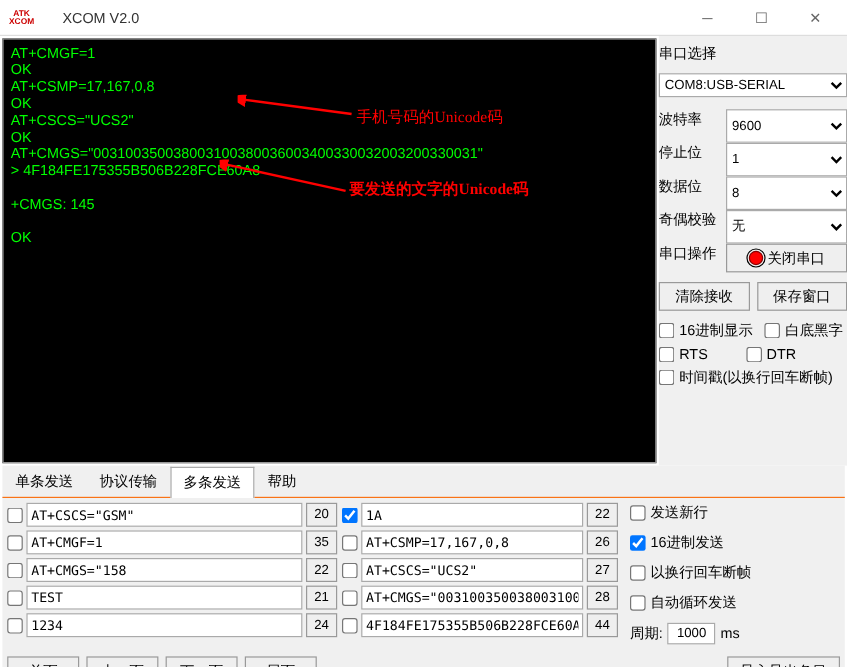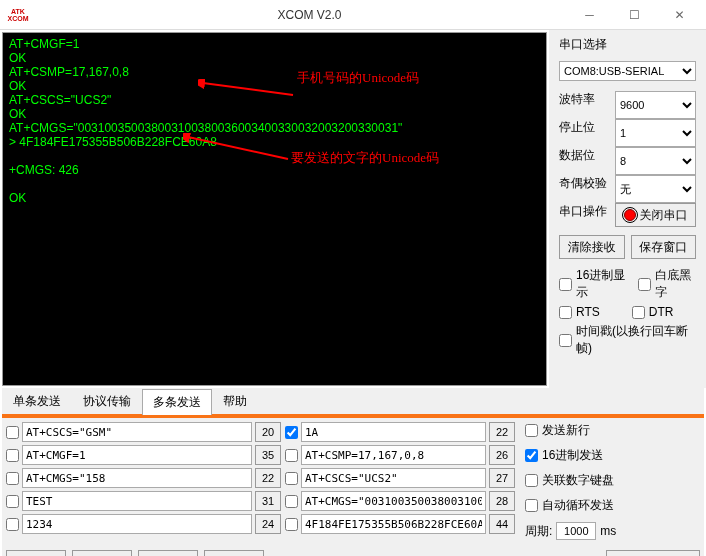--- a/index.html
+++ b/index.html
@@ -1,40 +1,40 @@
 <!DOCTYPE html>
 <html><head>
 <meta charset="utf-8">
 <style>
 * { box-sizing: border-box; margin: 0; padding: 0; font-family: "Microsoft YaHei", Arial, sans-serif; }
 body { width: 706px; height: 556px; background: #fff; overflow: hidden; font-size: 12px; }
 .titlebar { height: 30px; background: #fff; border-bottom: 1px solid #ddd; display: flex; align-items: center; padding: 0 4px; }
 .logo { width: 28px; height: 20px; display: flex; flex-direction: column; align-items: center; justify-content: center; font-size: 7px; font-weight: bold; color: #c00; line-height: 7px; }
-.title { margin-left: 20px; font-size: 12px; color: #333; flex: 1; text-align: center; }
+.title { margin-left: 20px; font-size: 12px; color: #333; flex: 1; }
 .winbtns { display: flex; }
 .winbtn { width: 45px; height: 30px; display: flex; align-items: center; justify-content: center; color: #666; cursor: pointer; }
 .main { display: flex; height: 358px; }
 .terminal { width: 545px; background: #000; color: #0f0; font-family: Consolas, monospace; font-size: 12px; padding: 4px 6px; position: relative; border: 1px solid #999; margin: 2px; }
 .term-line { white-space: pre; line-height: 14px; }
 .annot { position: absolute; color: #f00; font-family: "Microsoft YaHei"; font-size: 13px; }
 .arrow { position: absolute; }
-.sidepanel { flex: 1; padding: 6px 10px; background: #f0f0f0; }
+.sidepanel { flex: 1; padding: 6px 0; background: #f0f0f0; }
 .side-title { font-size: 12px; margin-bottom: 8px; }
 .side-row { display: flex; align-items: flex-start; margin-bottom: 6px; height: 22px; }
 .side-label { width: 56px; font-size: 12px; }
 .side-sel { flex: 1; height: 28px; font-size: 11px; border: 1px solid #aaa; background: #fff; }
 .wide-sel { width: 100%; height: 20px; font-size: 11px; border: 1px solid #aaa; background: #fff; margin-bottom: 10px; }
 .rec-dot { width: 12px; height: 12px; border-radius: 50%; background: #f00; border: 1px solid #800; margin-right: 4px; display: inline-block; position: relative; }
 .rec-dot::after { content:''; position:absolute; inset:-3px; border:1px solid #000; border-radius:50%; }
 .btn { height: 24px; padding: 0 6px; font-size: 12px; border: 1px solid #999; background: #efefef; cursor: pointer; }
 .btn-row { display: flex; gap: 6px; margin-top: 10px; margin-bottom: 8px; }
 .btn-row .btn { flex: 1; }
 .cb-row { display: flex; align-items: center; gap: 4px; margin-bottom: 4px; font-size: 12px; }
 .cb-row input[type=checkbox] { width: 13px; height: 13px; }
-.tabs { display: flex; border-bottom: 4px solid #f97316; background: #f0f0f0; margin: 0 2px; text-align: center; }
+.tabs { display: flex; border-bottom: 1px solid #f97316; background: #f0f0f0; margin: 0 2px; text-align: center; }
 .tab { padding: 4px 10px; font-size: 12px; cursor: pointer; border: 1px solid transparent; border-bottom: none; }
 .tab.active { background: #fff; border-color: #aaa; position: relative; top: 1px; }
 .sendarea { padding: 4px; background: #f0f0f0; margin: 0 2px; }
 .send-grid { display: flex; gap: 4px; }
 .send-col { display: flex; flex-direction: column; gap: 3px; }
 .send-row { display: flex; align-items: center; gap: 3px; }
 .send-row input[type=checkbox] { width: 13px; height: 13px; }
 .send-input { height: 20px; font-size: 11px; border: 1px solid #aaa; padding: 0 3px; font-family: Consolas, monospace; }
 .send-input.w1 { width: 230px; }
 .send-input.w2 { width: 185px; }
@@ -65,42 +65,42 @@
     <div id="term-lines">
         <div class="term-line">AT+CMGF=1</div>
         <div class="term-line">OK</div>
         <div class="term-line">AT+CSMP=17,167,0,8</div>
         <div class="term-line">OK</div>
         <div class="term-line">AT+CSCS="UCS2"</div>
         <div class="term-line">OK</div>
         <div class="term-line">AT+CMGS="003100350038003100380036003400330032003200330031"</div>
         <div class="term-line">&gt; 4F184FE175355B506B228FCE60A8</div>
         <div class="term-line">&nbsp;</div>
-        <div class="term-line">+CMGS: 426</div>
+        <div class="term-line">+CMGS: 145</div>
         <div class="term-line">&nbsp;</div>
         <div class="term-line">OK</div>
       </div>
     <svg class="arrow" style="left:195px; top:46px;" width="100" height="20">
       <defs>
           <marker id="ah1" markerWidth="8" markerHeight="8" refX="1" refY="3" orient="auto">
             <path d="M0,0 L0,6 L7,3 z" fill="#f00"></path>
           </marker>
         </defs>
       <line x1="95" y1="16" x2="5" y2="4" stroke="#f00" stroke-width="2" marker-end="url(#ah1)"></line>
     </svg>
-    <div class="annot" style="left:294px; top:36px;">手机号码的Unicode码</div>
+    <div class="annot" style="left:294px; top:56px;">手机号码的Unicode码</div>
     <svg class="arrow" style="left:180px; top:100px;" width="110" height="30">
       <defs>
           <marker id="ah2" markerWidth="8" markerHeight="8" refX="1" refY="3" orient="auto">
             <path d="M0,0 L0,6 L7,3 z" fill="#f00"></path>
           </marker>
         </defs>
       <line x1="105" y1="26" x2="5" y2="4" stroke="#f00" stroke-width="2" marker-end="url(#ah2)"></line>
     </svg>
-    <div class="annot" style="left:288px; top:116px;">要发送的文字的Unicode码</div>
+    <div class="annot" style="left:288px; top:116px;font-weight:bold;">要发送的文字的Unicode码</div>
   </div>
 
   <div class="sidepanel">
     <div class="side-title">串口选择</div>
     <select class="wide-sel"><option>COM8:USB-SERIAL</option></select>
 
     <div class="side-row">
         <span class="side-label">波特率</span>
         <select class="side-sel"><option>9600</option></select>
       </div>
@@ -168,21 +168,21 @@
           <button class="num-btn">35</button>
         </div>
         <div class="send-row">
           <input type="checkbox" style="">
           <input class="send-input w1" value="AT+CMGS=&quot;158" style="">
           <button class="num-btn">22</button>
         </div>
         <div class="send-row">
           <input type="checkbox" style="">
           <input class="send-input w1" value="TEST" style="">
-          <button class="num-btn">31</button>
+          <button class="num-btn">21</button>
         </div>
         <div class="send-row">
           <input type="checkbox" style="">
           <input class="send-input w1" value="1234" style="">
           <button class="num-btn">24</button>
         </div>
       </div>
     <div class="send-col" id="send-right">
         <div class="send-row">
           <input type="checkbox" checked="" style="">
@@ -214,21 +214,21 @@
       <div class="cb-row">
           <input type="checkbox" style="">
           <span>发送新行</span>
         </div>
       <div class="cb-row">
           <input type="checkbox" checked="" style="">
           <span>16进制发送</span>
         </div>
       <div class="cb-row">
           <input type="checkbox" style="">
-          <span>关联数字键盘</span>
+          <span>以换行回车断帧</span>
         </div>
       <div class="cb-row">
           <input type="checkbox" style="">
           <span>自动循环发送</span>
         </div>
       <div class="cb-row">
           <span>周期:</span>
           <input class="period-input" value="1000" style="">
           <span>ms</span>
         </div>

